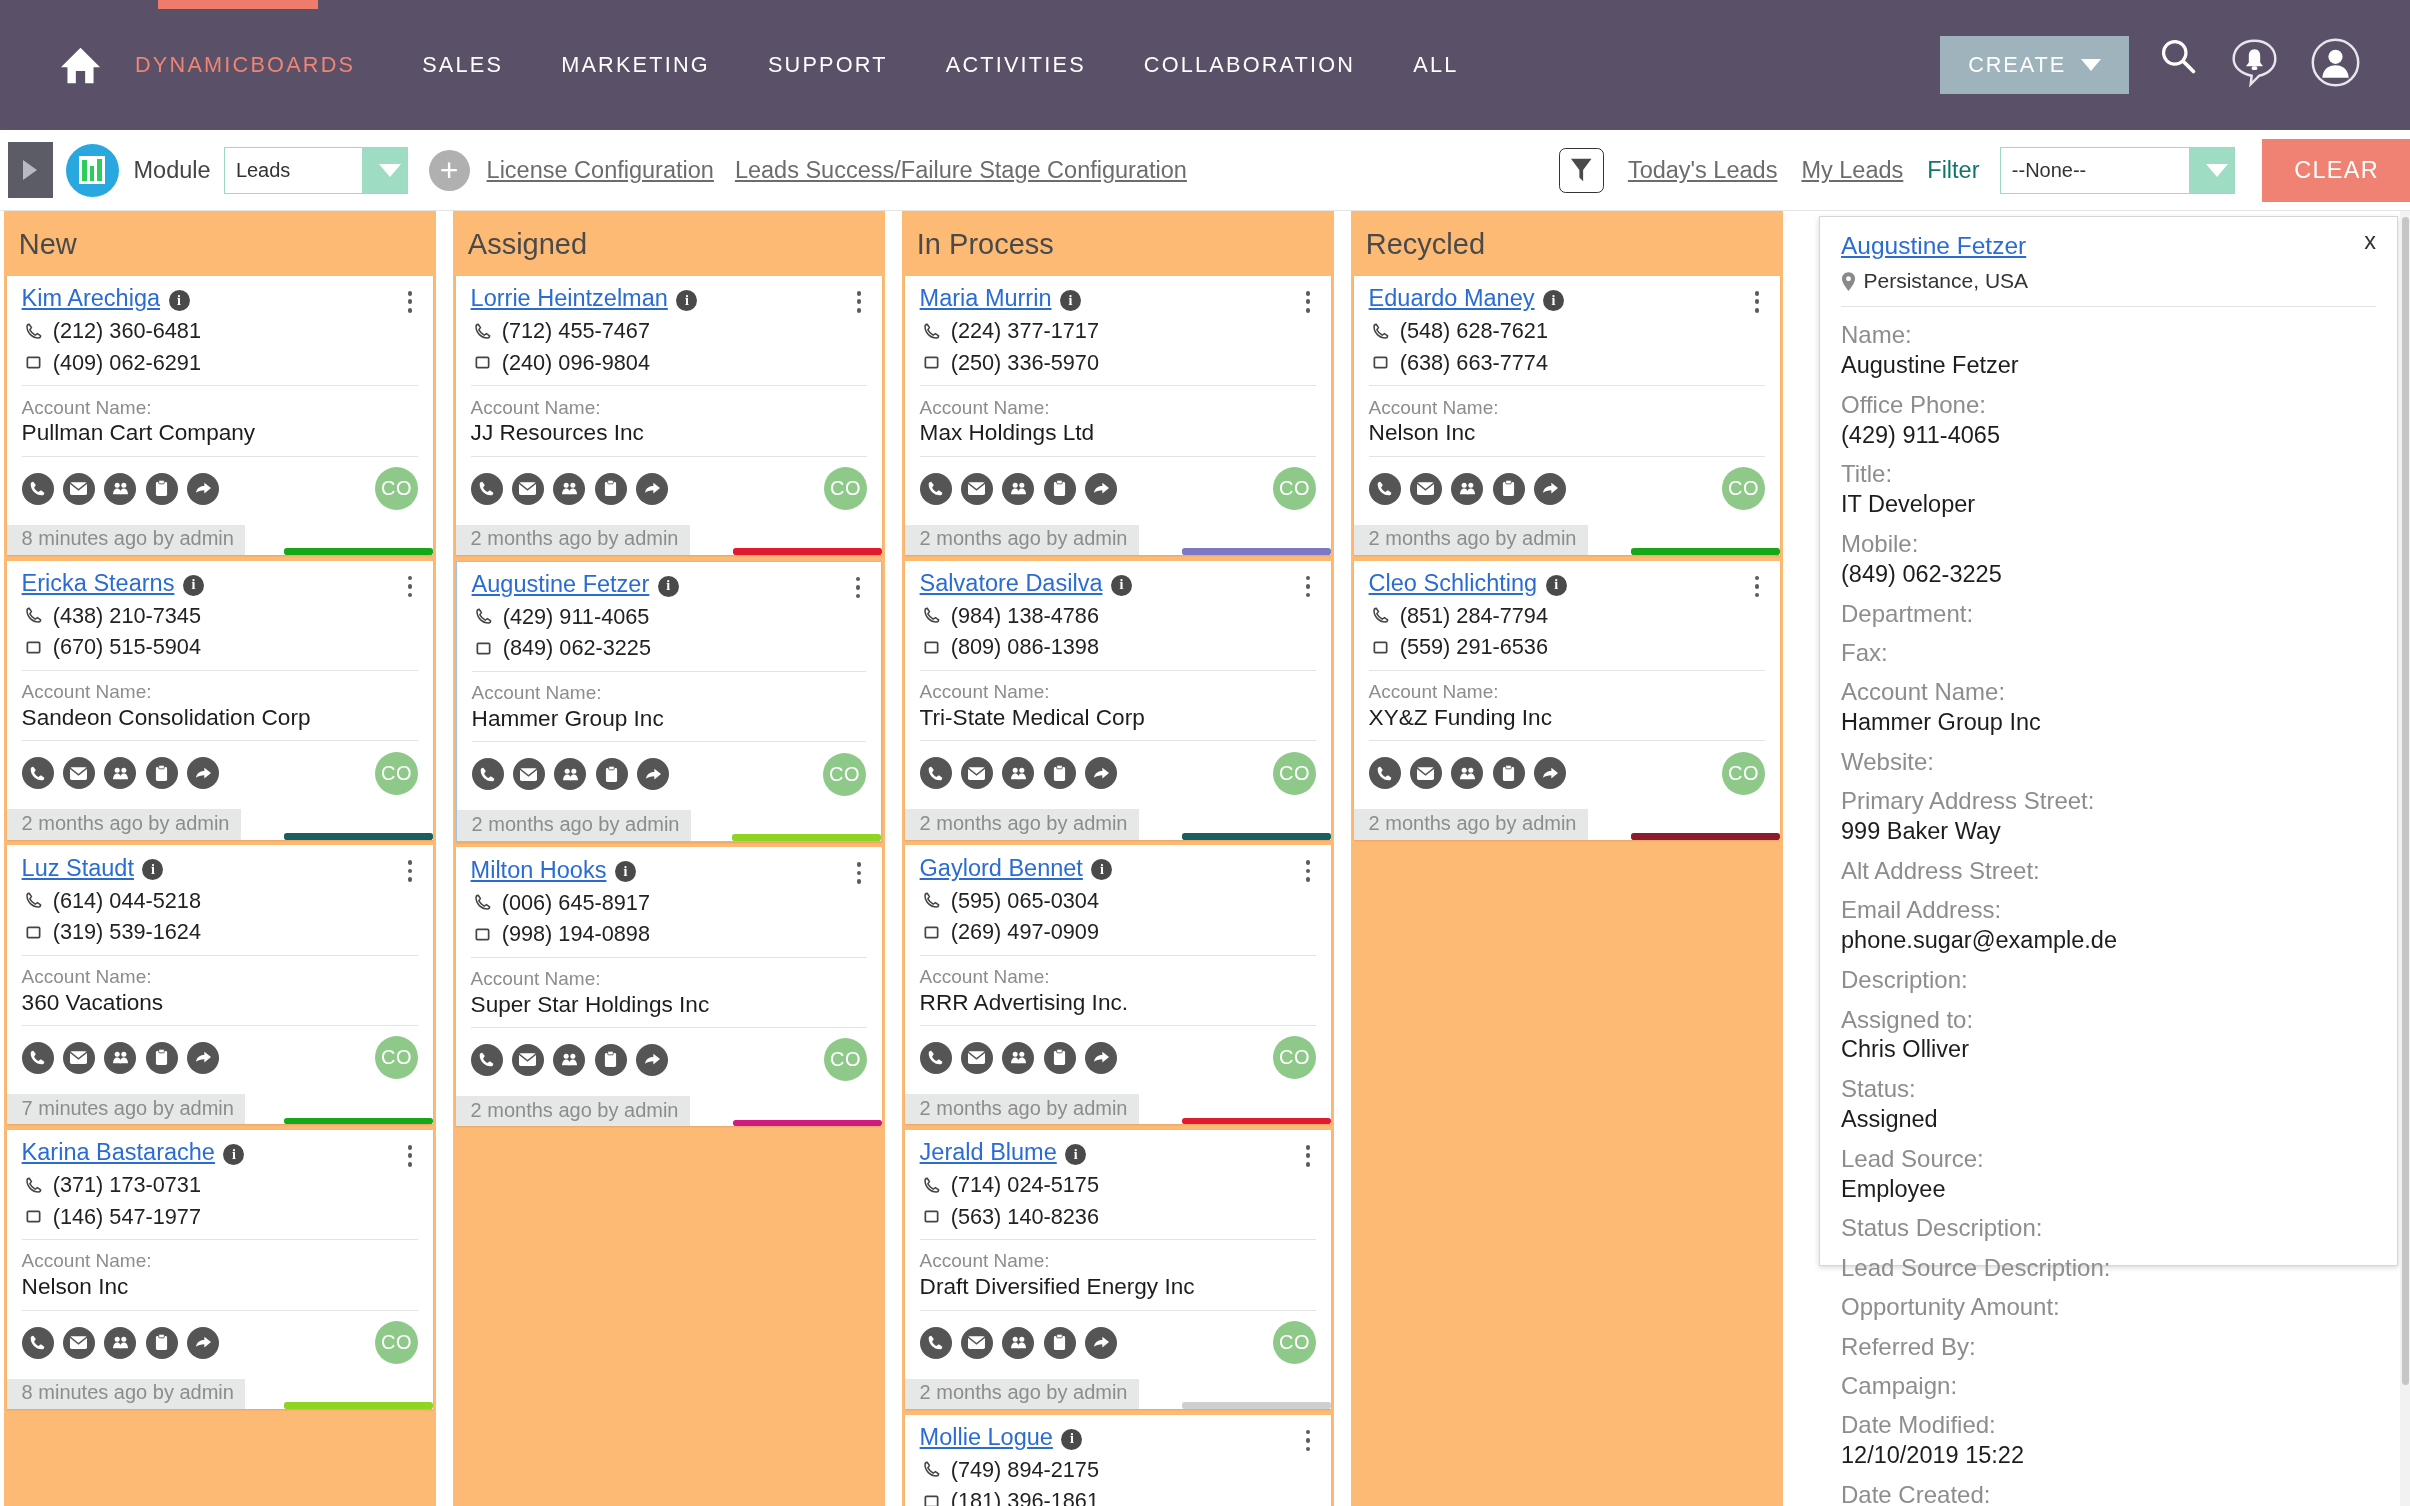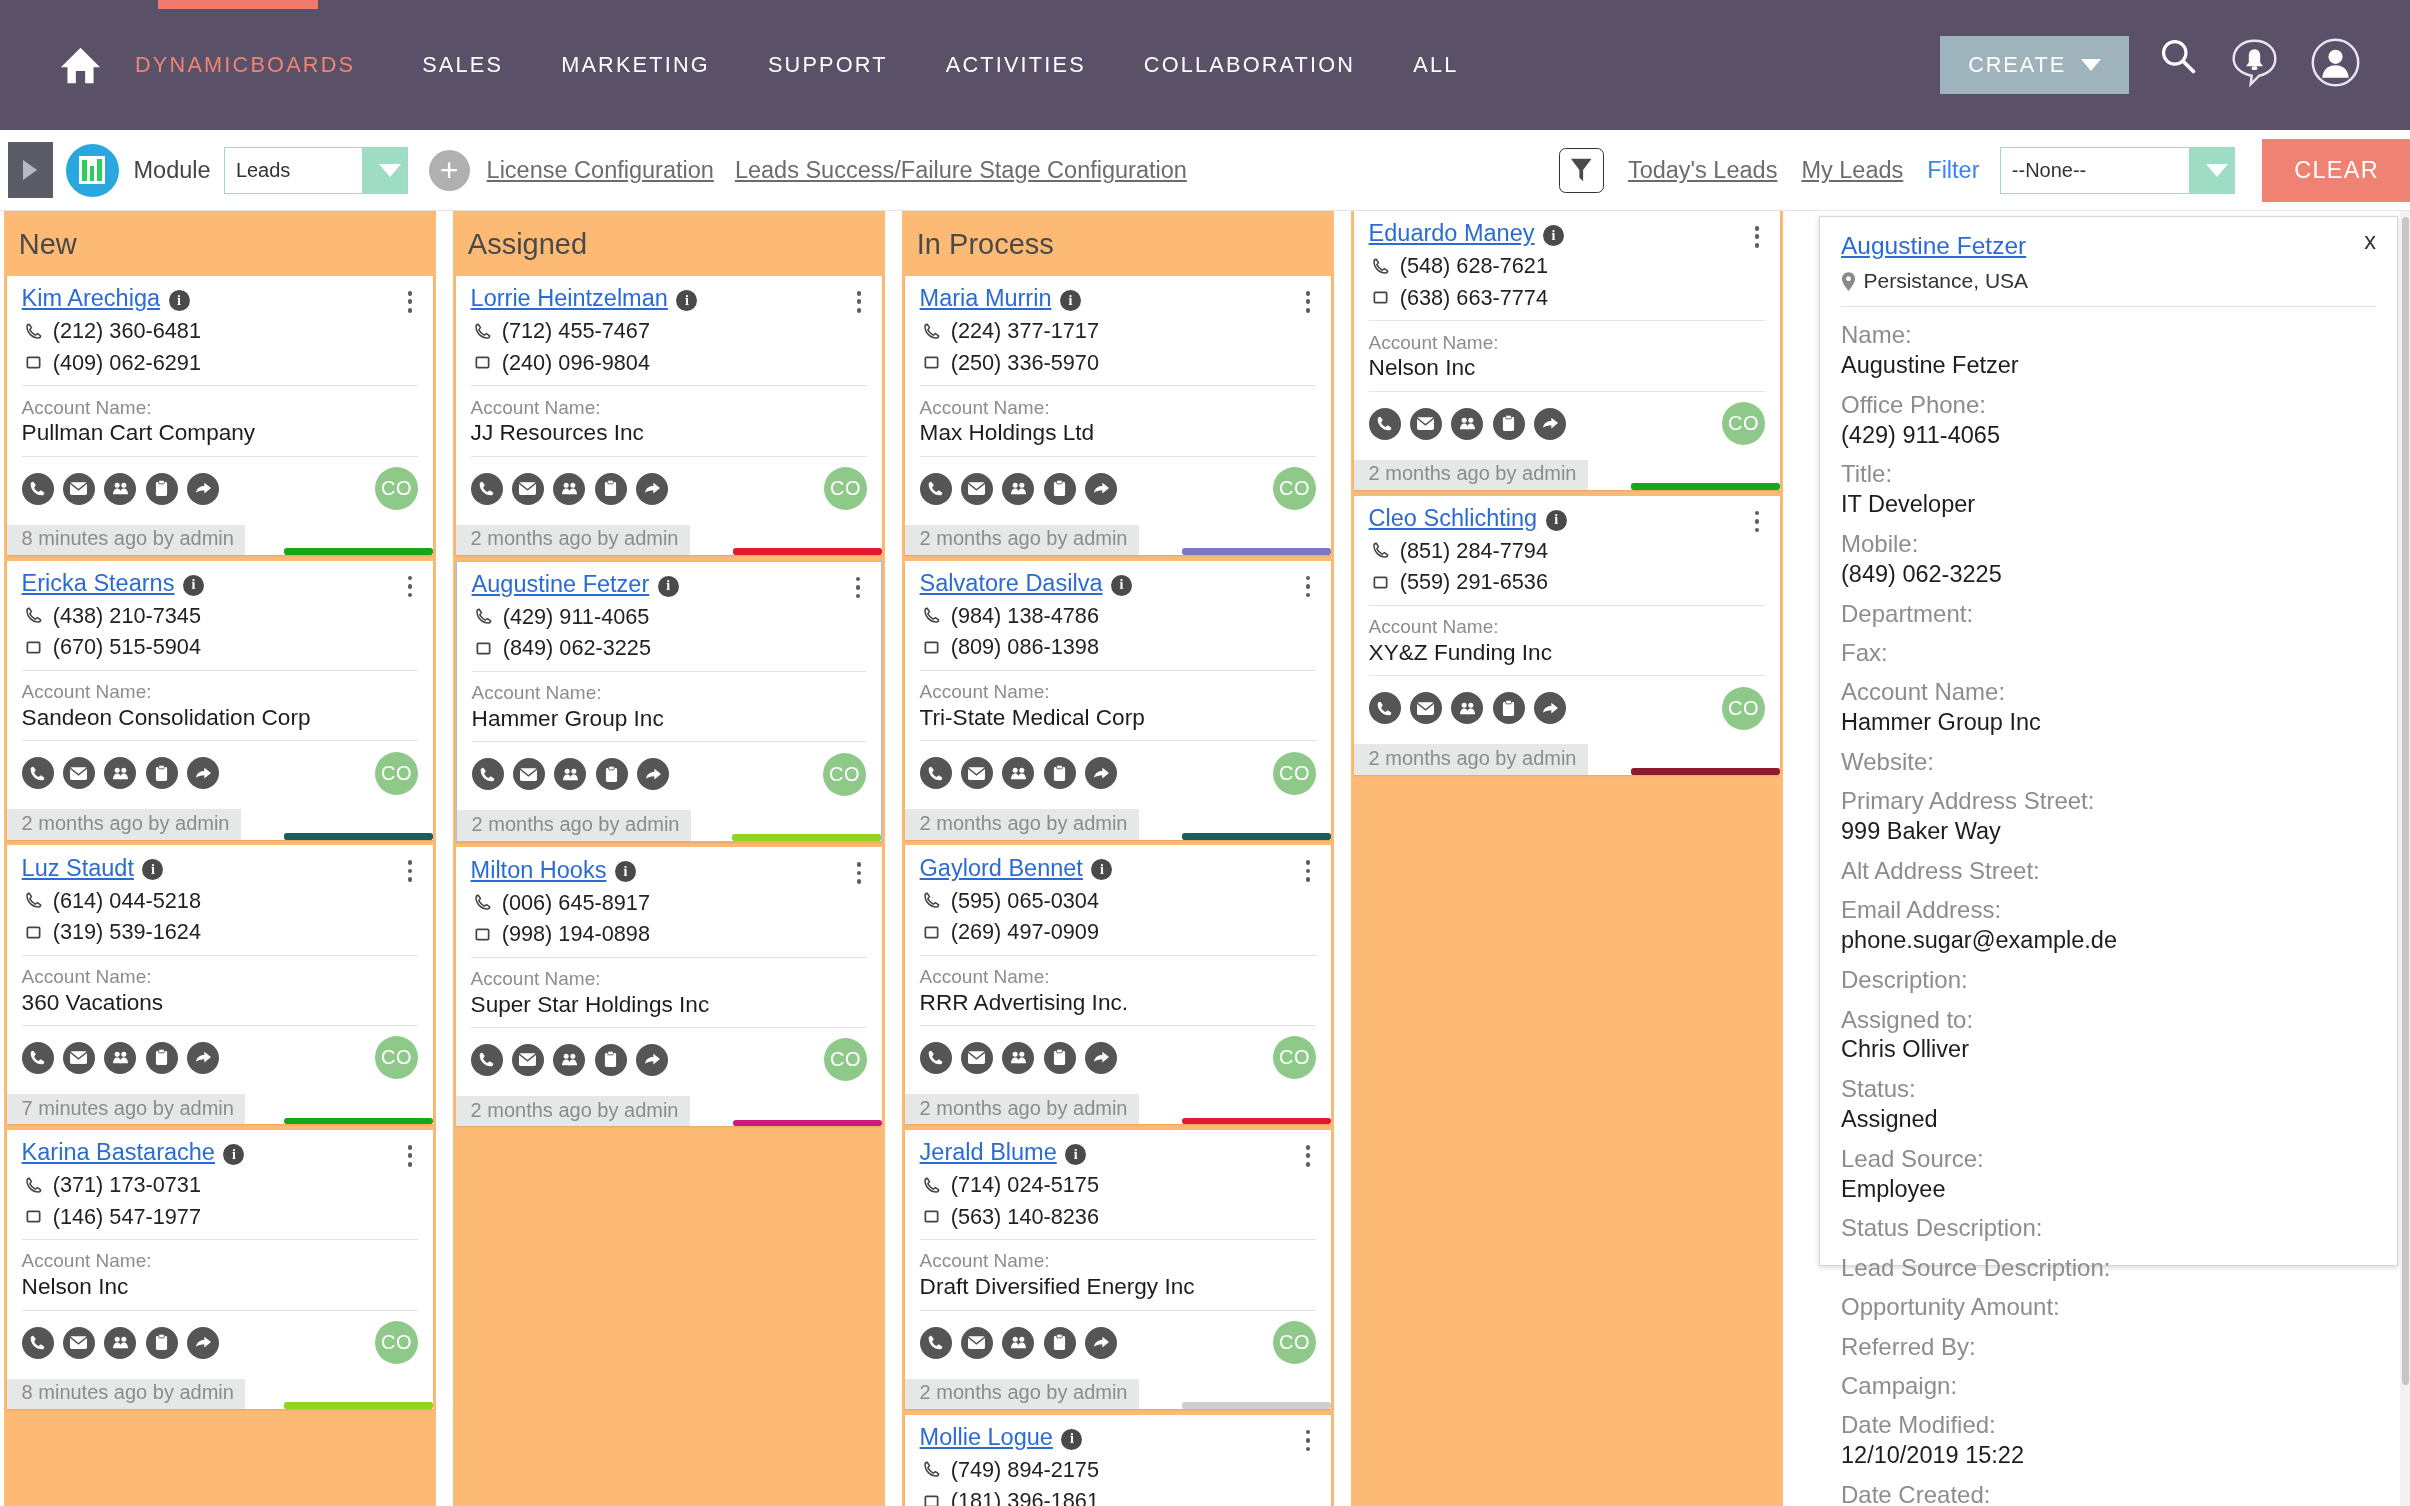--- a/index.html
+++ b/index.html
@@ -102,21 +102,21 @@
   .plus-glyph{ color:#fff;font-size:32px;line-height:28px;font-weight:300;}
   .tool-link{
     font-size:23.5px;color:#6c6c6c;text-decoration:underline;margin-right:21px;cursor:pointer;white-space:nowrap;
   }
   .toolbar-right{ margin-left:auto; display:flex; align-items:center; gap:5px; padding-right:0;}
   .filter-icon-box{
     width:45px;height:45px;border:1.9px solid #333;border-radius:6.6px;
     display:flex;align-items:center;justify-content:center;margin-right:19px;cursor:pointer;
   }
   .filter-right-link{ font-size:23.5px;color:#6c6c6c;text-decoration:underline;margin-right:19px;cursor:pointer;white-space:nowrap;}
-  .filter-word{ font-size:23.5px;color:#3b82f6;margin-right:15px;}
+  .filter-word{ font-size:23.5px;color:#0f766e;margin-right:15px;}
   .clear-btn{
     background:#ef8273;color:#fff;border:none;font-size:23.5px;letter-spacing:1.3px;
     padding:18px 32px;margin-left:22.6px;cursor:pointer;font-family:inherit;
   }
 
   
   .board{
     display:flex;
     align-items:flex-start;
     height:calc(1507px - 130px - 82px);
@@ -1117,20 +1117,21 @@
                   <rect x="2.5" y="3.5" width="13" height="11" rx="1.2" fill="none" stroke="#444" stroke-width="1.8"></rect>
                 </svg>
               </span>
               <span>(181) 396-1861</span>
             </div>
             <div class="acct-value"></div>
           </div>
         </div>
       </div>
       <div class="column">
+        <div class="col-head">Recycled</div>
         <div class="card">
           <div class="card-body">
             <div class="card-title-row">
               <a class="card-name">Eduardo Maney</a>
               <span class="info-icon">i</span>
               <span class="kebab">
                 <i></i>
                 <i></i>
                 <i></i>
               </span>

